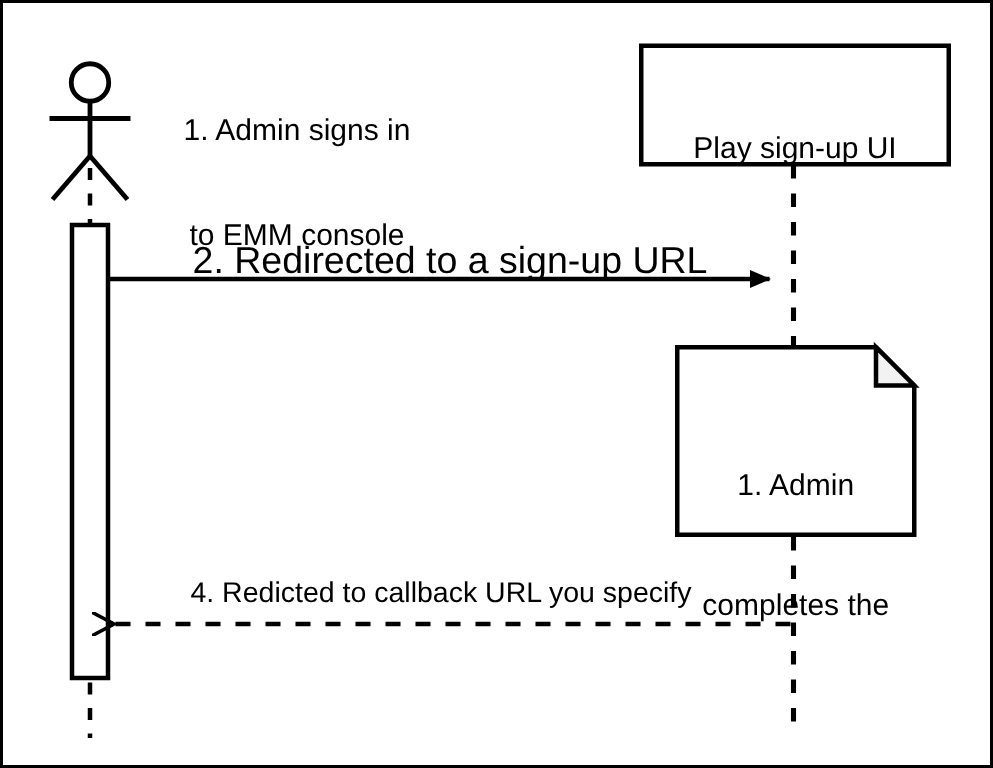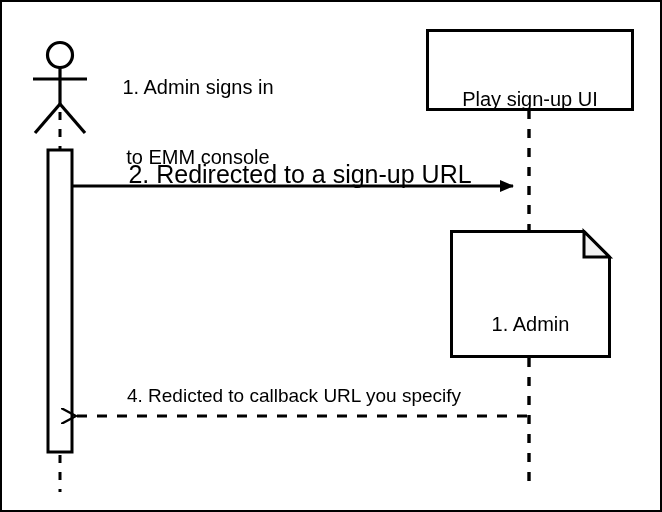--- a/index.html
+++ b/index.html
@@ -126,18 +126,19 @@
     <div>1. Admin signs in</div>
     <div>to EMM console</div>
   </div>
 
   <div class="diag-text" id="label-lifeline-title">Play sign-up UI</div>
 
   <div class="diag-text" id="label-step2">2. Redirected to a sign-up URL</div>
 
   <div class="diag-text" id="note-text">
     <div>1. Admin</div>
+    <div>completes the</div>
   </div>
 
   <div class="diag-text" id="label-step4">4. Redicted to callback URL you specify</div>
 
   <div id="diagram-frame"></div>
 </div>
 
 </body></html>

